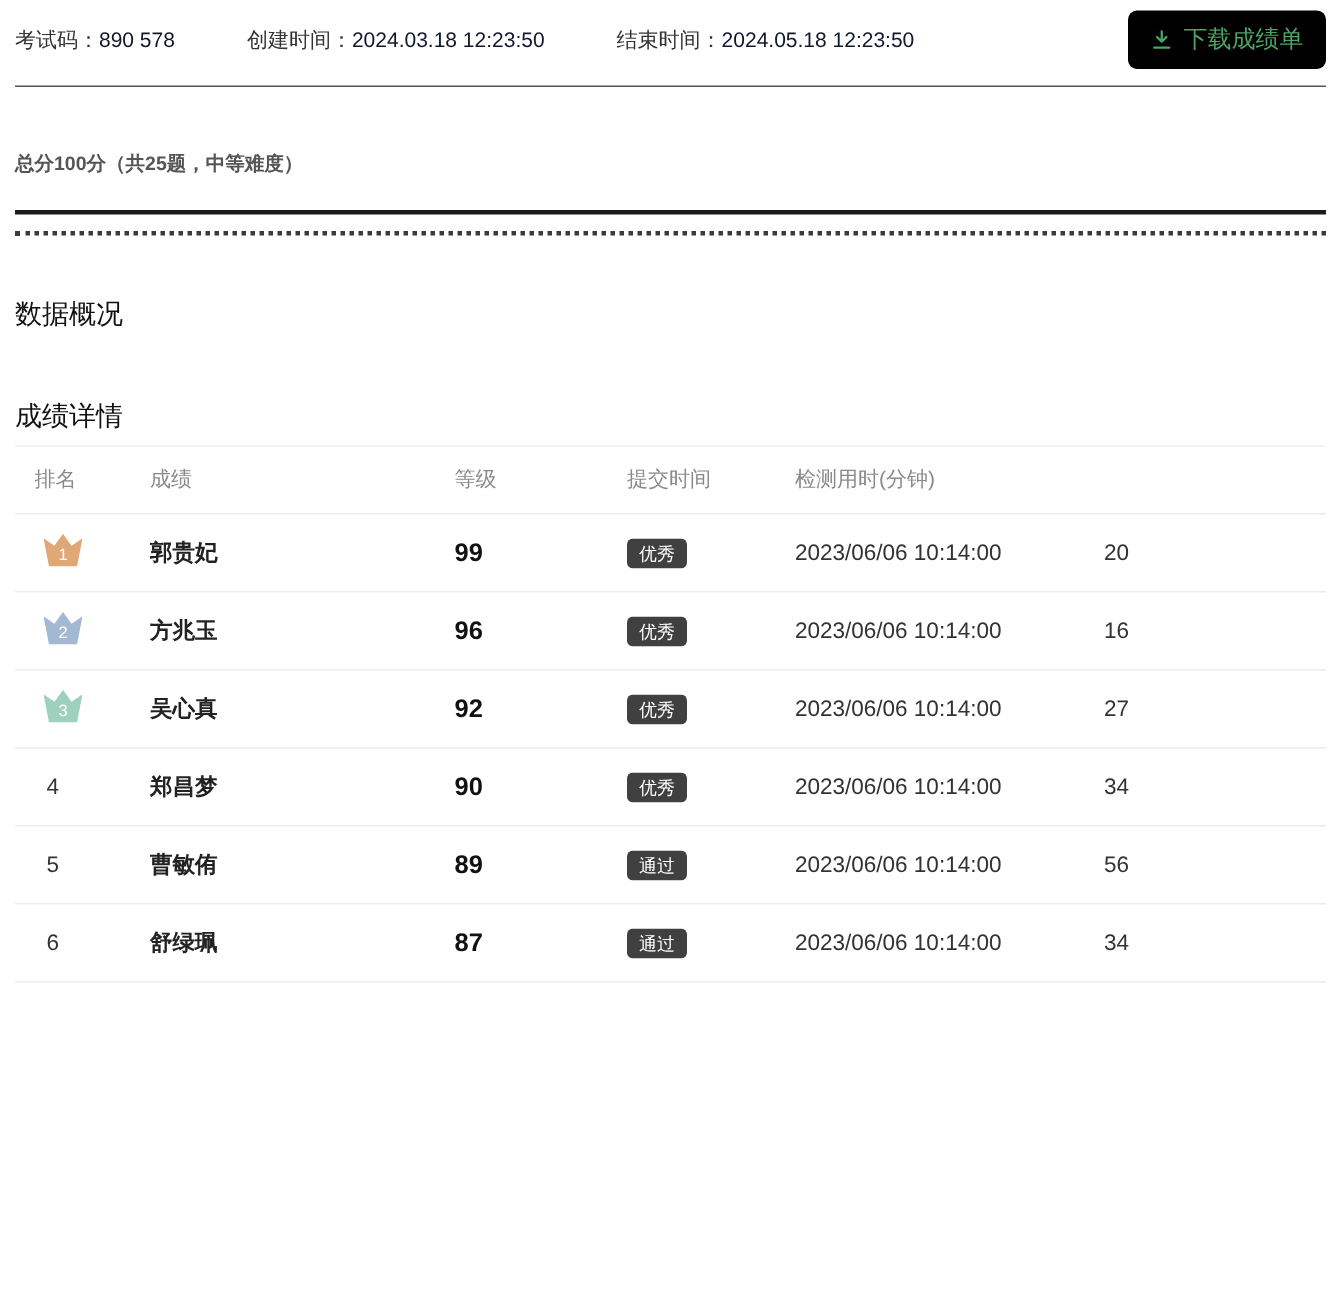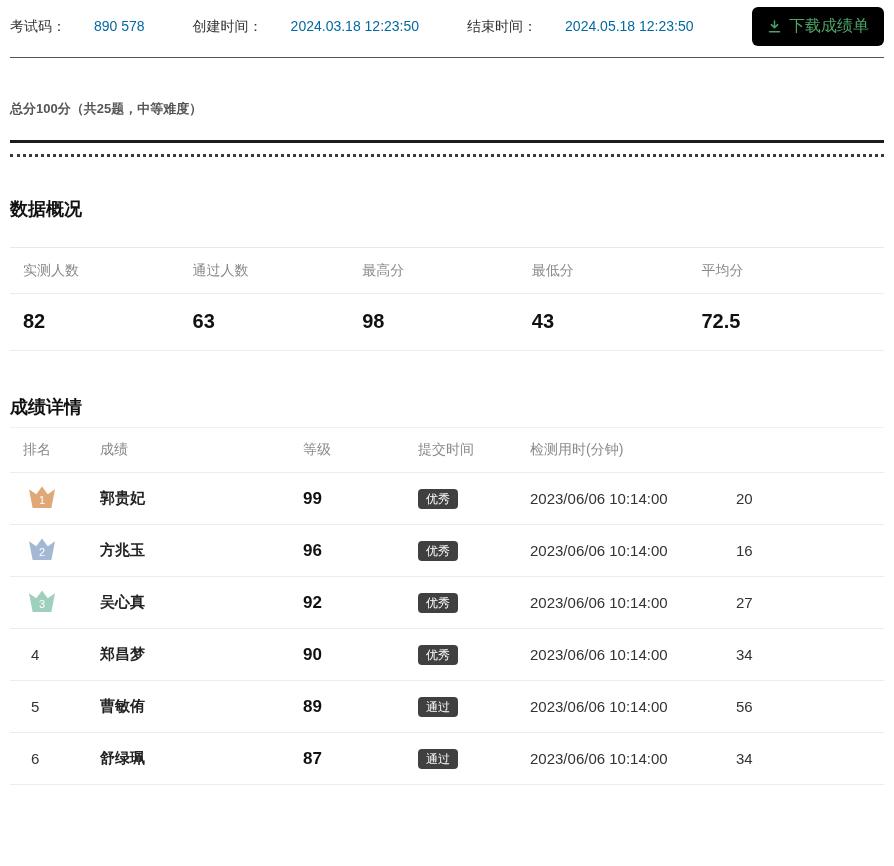--- a/index.html
+++ b/index.html
@@ -17,21 +17,21 @@
   
   .topbar {
     display: flex;
     align-items: center;
     height: 58px;
     border-bottom: 1px solid #555;
     padding-bottom: 4px;
   }
   .meta-item { font-size: 14px; color: #333; margin-right: 48px; white-space: nowrap; }
   .meta-item .lbl { color: #333; }
-  .meta-item .val { color: #0369a1; margin-left: 28px; }
+  .meta-item .val { color: #0f172a; }
   .spacer { flex: 1; }
   .download-btn {
     display: inline-flex;
     align-items: center;
     gap: 7px;
     background: #000000;
     color: #4CA466;
     border: none;
     border-radius: 6px;
     padding: 9px 15px;
@@ -57,21 +57,21 @@
     font-weight: bold;
   }
 
   
   .sep-solid { border-top: 3px solid #1c1c1c; }
   .sep-dotted { margin-top: 11px; border-top: 3px dotted #3a3a3a; }
 
   
   .section-heading {
     font-size: 18px;
-    font-weight: 700;
+    font-weight: 400;
     color: #111;
   }
   .overview-heading { margin-top: 40px; }
   .details-heading { margin-top: 44px; }
 
   
   .stats { margin-top: 26px; border-top: 1px solid #e8e8e8; }
   .stats-row {
     display: grid;
     grid-template-columns: repeat(5, 1fr);
@@ -164,36 +164,20 @@
 
   <div class="title-block">
     <div class="page-subtitle">总分100分（共25题，中等难度）</div>
   </div>
 
   <div class="sep-solid"></div>
   <div class="sep-dotted"></div>
 
   <div class="section-heading overview-heading">数据概况</div>
 
-  <div class="stats">
-    <div class="stats-row stats-head">
-      <div class="cell">实测人数</div>
-      <div class="cell">通过人数</div>
-      <div class="cell">最高分</div>
-      <div class="cell">最低分</div>
-      <div class="cell">平均分</div>
-    </div>
-    <div class="stats-row stats-vals">
-      <div class="cell">82</div>
-      <div class="cell">63</div>
-      <div class="cell">98</div>
-      <div class="cell">43</div>
-      <div class="cell">72.5</div>
-    </div>
-  </div>
 
   <div class="section-heading details-heading">成绩详情</div>
 
   <div class="dtable">
     <div class="trow thead">
       <div class="cell">排名</div>
       <div class="cell">成绩</div>
       <div class="cell">等级</div>
       <div class="cell">提交时间</div>
       <div class="cell">检测用时(分钟)</div>

